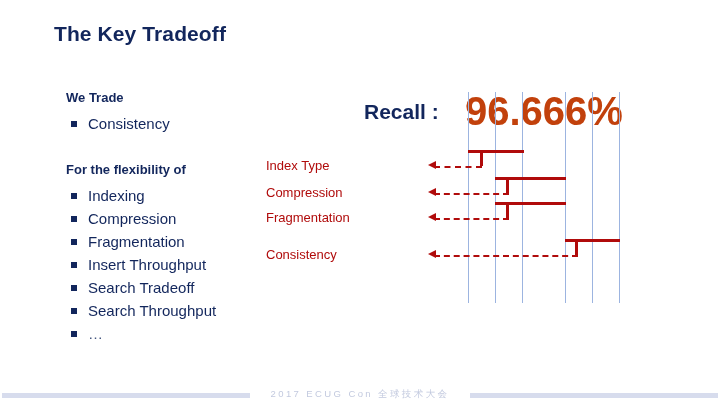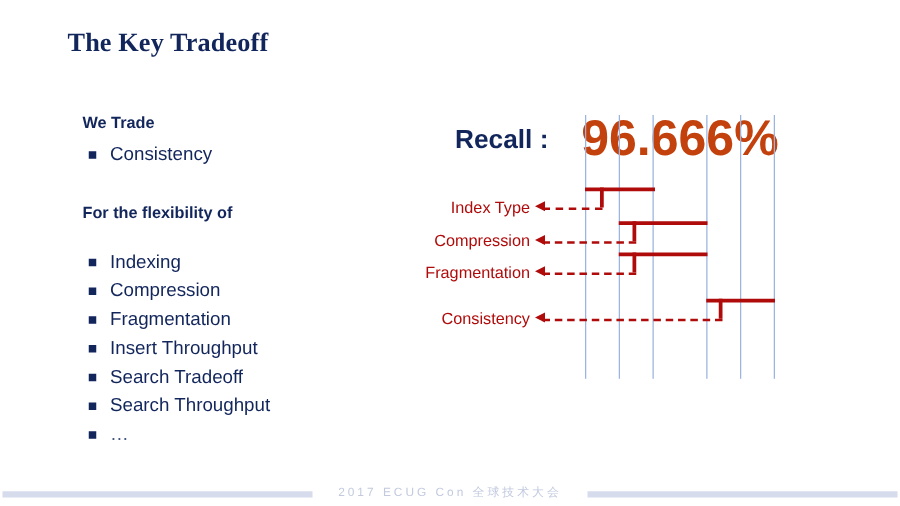--- a/index.html
+++ b/index.html
@@ -25,21 +25,20 @@
   
   .slide-title {
     position: absolute;
     left: 54px;
     top: 22px;
     font-size: 21px;
     font-weight: bold;
     color: #12265c;
     letter-spacing: 0.1px;
     white-space: nowrap;
-    font-family: Liberation Serif, serif;
   }
 
   
   .left-col {
     position: absolute;
     left: 66px;
     top: 88px;
     width: 250px;
   }
   .sec-head {
@@ -53,21 +52,21 @@
   .head-trade { position: absolute; left: 0; top: 0; }
   .head-flex  { position: absolute; left: 0; top: 72px; }
 
   ul.bullets {
     list-style: none;
     margin: 0;
     padding: 0;
     position: absolute;
   }
   ul.trade-list { left: 0; top: 24px; }
-  ul.flex-list  { left: 0; top: 110px; }
+  ul.flex-list  { left: 0; top: 96px; }
 
   ul.bullets li {
     position: relative;
     padding-left: 22px;
     font-size: 15px;
     color: #12265c;
     line-height: 23px;
     white-space: nowrap;
   }
   ul.bullets li::before {
@@ -150,21 +149,21 @@
     border-top: 4.5px solid transparent;
     border-bottom: 4.5px solid transparent;
     border-right: 8px solid #b00b0b;
   }
 
   .dlabel {
     position: absolute;
     font-size: 13px;
     color: #b00b0b;
     white-space: nowrap;
-    text-align: right;
+    text-align: left;
   }
 
   
   .footer-bar {
     position: absolute;
     top: 393px;
     height: 5px;
     background: #d7dced;
   }
   .footer-bar.left  { left: 2px;  width: 248px; }

